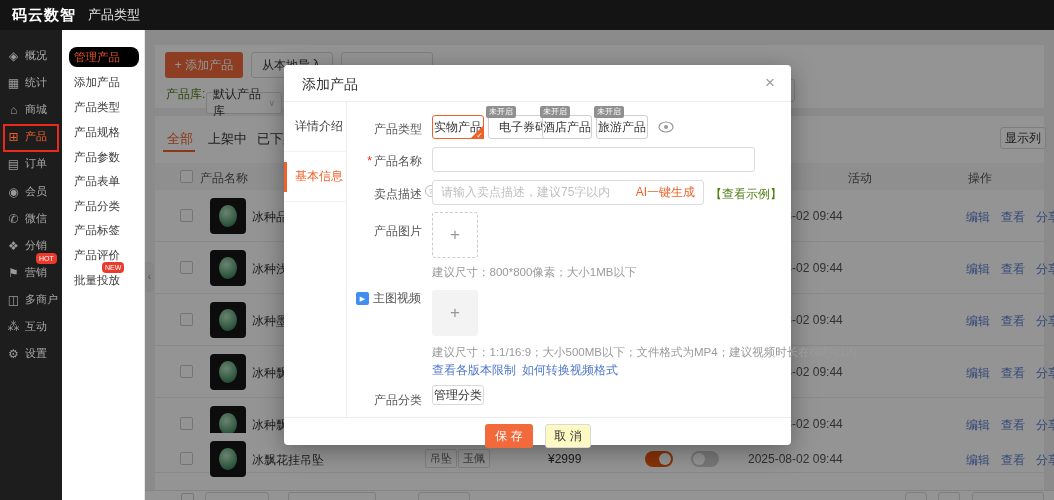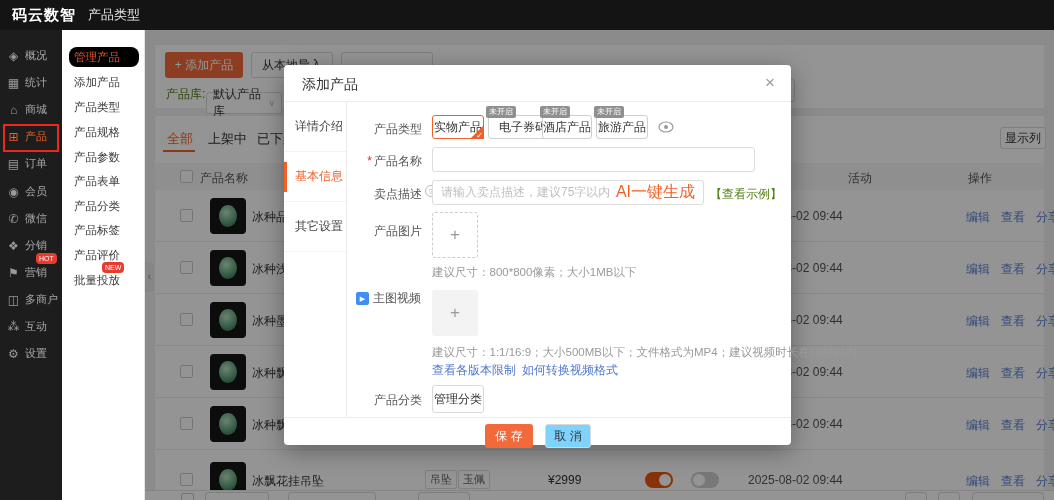--- a/index.html
+++ b/index.html
@@ -74,32 +74,32 @@
   .flabel{position:absolute;left:64px;width:74px;text-align:right;font-size:12px;color:#555;white-space:nowrap}
   .req{color:#e8291c;margin-right:2px}
   .typebtn{position:absolute;top:50px;height:24px;border:1px solid #d0d0d0;border-radius:3px;background:#fff;display:flex;align-items:center;justify-content:center;font-size:12px;color:#333;cursor:pointer}
   .typebtn.selected{border-color:#f0612a}
   .corner{position:absolute;right:-1px;bottom:-1px;width:0;height:0;border-left:14px solid transparent;border-bottom:14px solid #f0612a}
   .cornercheck{position:absolute;right:0px;bottom:-2px;color:#fff;font-size:8px}
   .minibadge{position:absolute;background:#8f8f8f;color:#fff;font-size:8px;line-height:10px;padding:1px 3px;border-radius:2px;z-index:3;white-space:nowrap}
   .minput{position:absolute;height:25px;border:1px solid #dcdcdc;border-radius:3px;background:#fff;font-size:12px;padding:0 8px;color:#333;outline:none}
   .descbox{position:absolute;height:25px;border:1px solid #dcdcdc;border-radius:3px;background:#fff;display:flex;align-items:center;justify-content:space-between;padding:0 8px}
   .ph{color:#bfbfbf;font-size:12px;white-space:nowrap;overflow:hidden}
-  .ailink{color:#f0612a;font-size:16px;cursor:pointer;white-space:nowrap}
+  .ailink{color:#f0612a;font-size:12px;cursor:pointer;white-space:nowrap}
   .qicon{position:absolute;width:12px;height:12px;border:1px solid #bbb;border-radius:50%;color:#999;font-size:8px;line-height:11px;text-align:center}
   .upload-dashed{position:absolute;width:46px;height:46px;border:1px dashed #ccc;border-radius:3px;display:flex;align-items:center;justify-content:center;color:#999;font-size:17px;cursor:pointer;background:#fff}
   .upload-gray{position:absolute;width:46px;height:46px;background:#f3f3f3;border-radius:3px;display:flex;align-items:center;justify-content:center;color:#999;font-size:17px;cursor:pointer}
   .tip{position:absolute;font-size:11.5px;color:#9a9a9a;white-space:nowrap}
   .mlink{position:absolute;font-size:12px;color:#4f78cc;cursor:pointer;white-space:nowrap}
   .vicon{width:13px;height:13px;background:#3f8ef0;border-radius:2px;color:#fff;font-size:7px;line-height:13px;text-align:center;display:inline-block}
   .vlabel{position:absolute;display:flex;align-items:center;gap:4px;font-size:12px;color:#555}
   .m-footer{position:absolute;left:0;top:352px;width:507px;height:28px;border-top:1px solid #ececec}
   .mbtn{position:absolute;top:6px;height:24px;display:flex;align-items:center;justify-content:center;font-size:12px;border-radius:3px;cursor:pointer}
   .mbtn.save{left:201px;width:48px;background:#f26a3b;color:#fff}
-  .mbtn.cancel{left:261px;width:46px;background:#7dd3fc;border:1px solid #d9d9d9;color:#333}
+  .mbtn.cancel{left:261px;width:46px;background:#fef9c3;border:1px solid #d9d9d9;color:#333}
   .eyeicon{position:absolute;cursor:pointer}
 </style>
 </head>
 <body>
 
 <div class="topbar">
   <span class="brand">码云数智</span>
   <span class="subtitle">产品类型</span>
 </div>
 
@@ -235,21 +235,21 @@
 </div>
 <div class="trow" style="top:398px">
   <div class="checkbox" style="left:25px;top:19px"></div>
   <div class="thumb"></div>
   <span class="pname">冰种飘花</span>
   <span class="ptime">2025-08-02 09:44</span>
   <span class="alink" style="left:811px">编辑</span>
   <span class="alink" style="left:846px">查看</span>
   <span class="alink" style="left:881px">分享</span>
 </div>
-<div class="trow" style="top:454px;height:40px">
+<div class="trow" style="top:433px;height:40px">
   <div class="checkbox" style="left:25px;top:19px"></div>
   <div class="thumb"></div>
   <span class="pname">冰飘花挂吊坠</span>
   <span class="ptag" style="left:270px">吊坠</span>
   <span class="ptag" style="left:303px">玉佩</span>
   <span class="pprice">¥2999</span>
   <div class="toggle on" style="left:490px">
       <span class="knob"></span>
     </div>
   <div class="toggle off" style="left:536px">
@@ -273,21 +273,20 @@
 <div class="mask"></div>
 
 <div class="modal">
   <div class="m-header">
     <span class="m-title">添加产品</span>
     <span class="m-close">×</span>
   </div>
   <div class="m-tabcol">
     <div class="mtab">详情介绍</div>
     <div class="mtab active">基本信息</div>
-    <div class="mtab">其它设置</div>
   </div>
 
   <span class="flabel" style="top:56px">产品类型</span>
   <div class="typebtn selected" style="left:148px;width:52px">
     <span>实物产品</span>
     <span class="corner"></span>
     <span class="cornercheck">✓</span>
   </div>
   <div class="typebtn" style="left:204px;width:70px">
       <span>电子券码</span>
@@ -330,19 +329,19 @@
     <span>主图视频</span>
   </span>
   <div class="upload-gray" style="left:148px;top:225px">
       <span>+</span>
     </div>
   <span class="tip" style="left:148px;top:280px">建议尺寸：1:1/16:9；大小500MB以下；文件格式为MP4；建议视频时长在60秒以内</span>
   <span class="mlink" style="left:148px;top:297px">查看各版本限制</span>
   <span class="mlink" style="left:238px;top:297px">如何转换视频格式</span>
 
   <span class="flabel" style="top:327px">产品分类</span>
-  <div class="btn plain" style="left:148px;top:320px;width:52px;height:28px;position:absolute">管理分类</div>
+  <div class="btn plain" style="left:148px;top:320px;width:52px;height:20px;position:absolute">管理分类</div>
 
   <div class="m-footer">
     <div class="mbtn save">保 存</div>
     <div class="mbtn cancel">取 消</div>
   </div>
 </div>
 
 </body></html>

